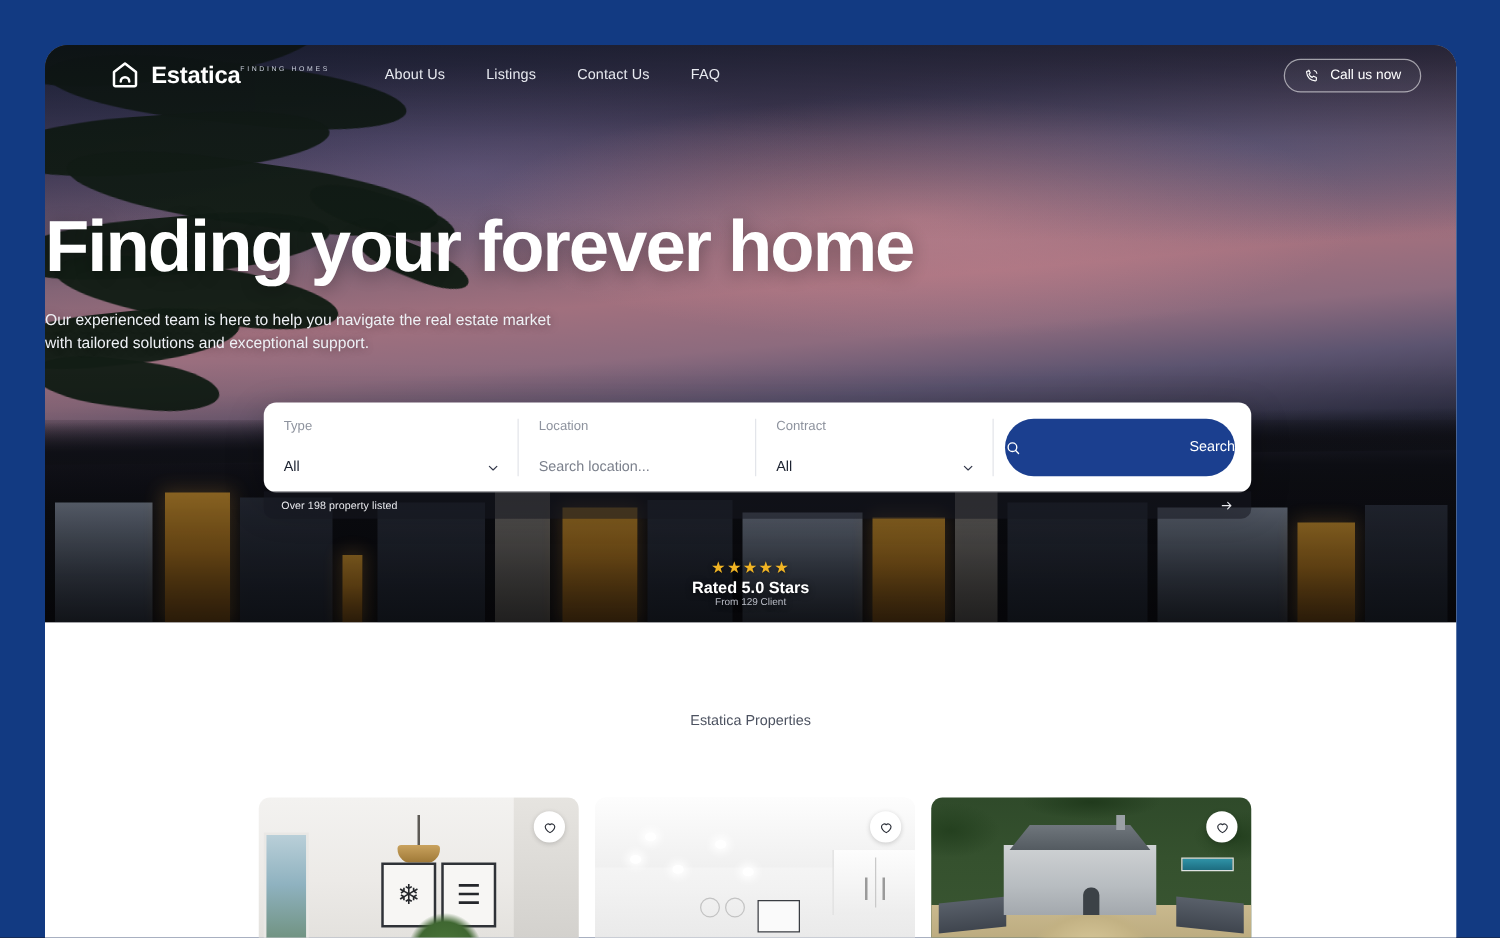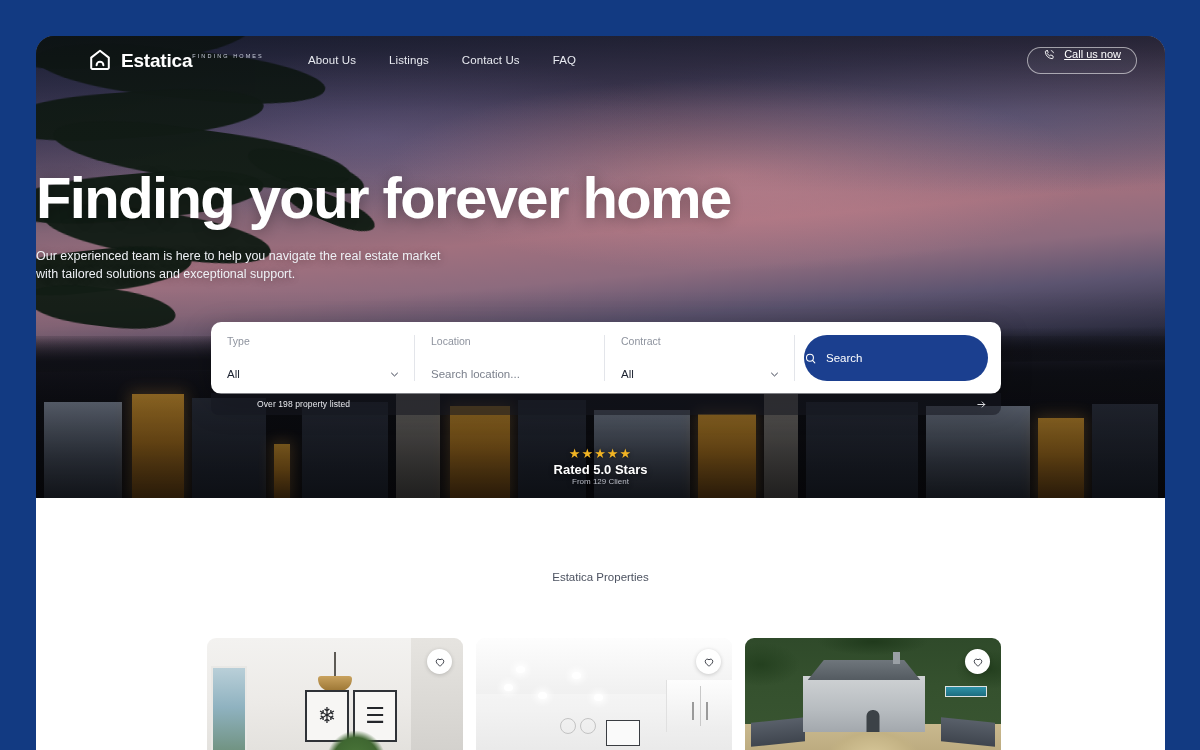--- a/index.html
+++ b/index.html
@@ -141,27 +141,26 @@
   }
   .brand-tag {
     color:#c9cedb; font-size:5.5px; letter-spacing:2.1px; line-height:8px; margin-top:1px;
   }
   .nav-links { display:flex; align-items:flex-end; gap:33px; margin-left:44px; }
   .nav-link {
     color:#e8eaf0; font-size:11.5px; letter-spacing:.1px; text-decoration:none; white-space:nowrap;
   }
   .nav-spacer { flex: 1; }
   .call-btn {
-    display:flex; align-items:flex-start; gap:8px;
+    display:flex; align-items:center; gap:8px;
     height:27px; padding:0 15px;
     border:1px solid rgba(255,255,255,.55);
     border-radius:14px;
     color:#fff; font-size:11px; white-space:nowrap;
     background: rgba(255,255,255,.04);
-    text-decoration: underline;
   }
   .phone-ico { width:13px; height:13px; display:block; }
 
   
   .hero-copy { position:absolute; left:0; right:0; top:0; z-index:6; text-align:left; }
   .hero-title {
     margin-top: 131px;
     color:#fff;
     font-size: 58px;
     font-weight: bold;
@@ -211,36 +210,36 @@
   .chev {
     position:absolute; right:14px; bottom:1px;
     width:11px; height:11px;
   }
   .search-btn {
     margin-left:auto;
     width:184px; height:46px;
     background:#1b3f8f;
     border-radius:23px;
     color:#fff;
-    display:flex; align-items:center; justify-content:flex-start; gap:9px;
+    display:flex; align-items:center; justify-content:space-between; gap:9px;
     font-size:11.5px;
   }
   .search-ico { width:13px; height:13px; display:block; }
 
   .listed-bar {
     margin-top: 0;
     height: 22px;
     background: rgba(22,24,32,.55);
     border-radius: 0 0 8px 8px;
     display:flex; align-items:center;
     padding: 0 14px;
     position: relative;
     top: -1px;
   }
-  .listed-text { color:#e9eaee; font-size:8.5px; letter-spacing:.1px;margin-left:32px; }
+  .listed-text { color:#e9eaee; font-size:8.5px; letter-spacing:.1px; }
   .listed-arrow { margin-left:auto; width:11px; height:11px; display:block; }
 
   
   .rating {
     position:absolute;
     left:0; right:0;
     top: 410px;
     text-align:center;
     z-index:6;
   }

